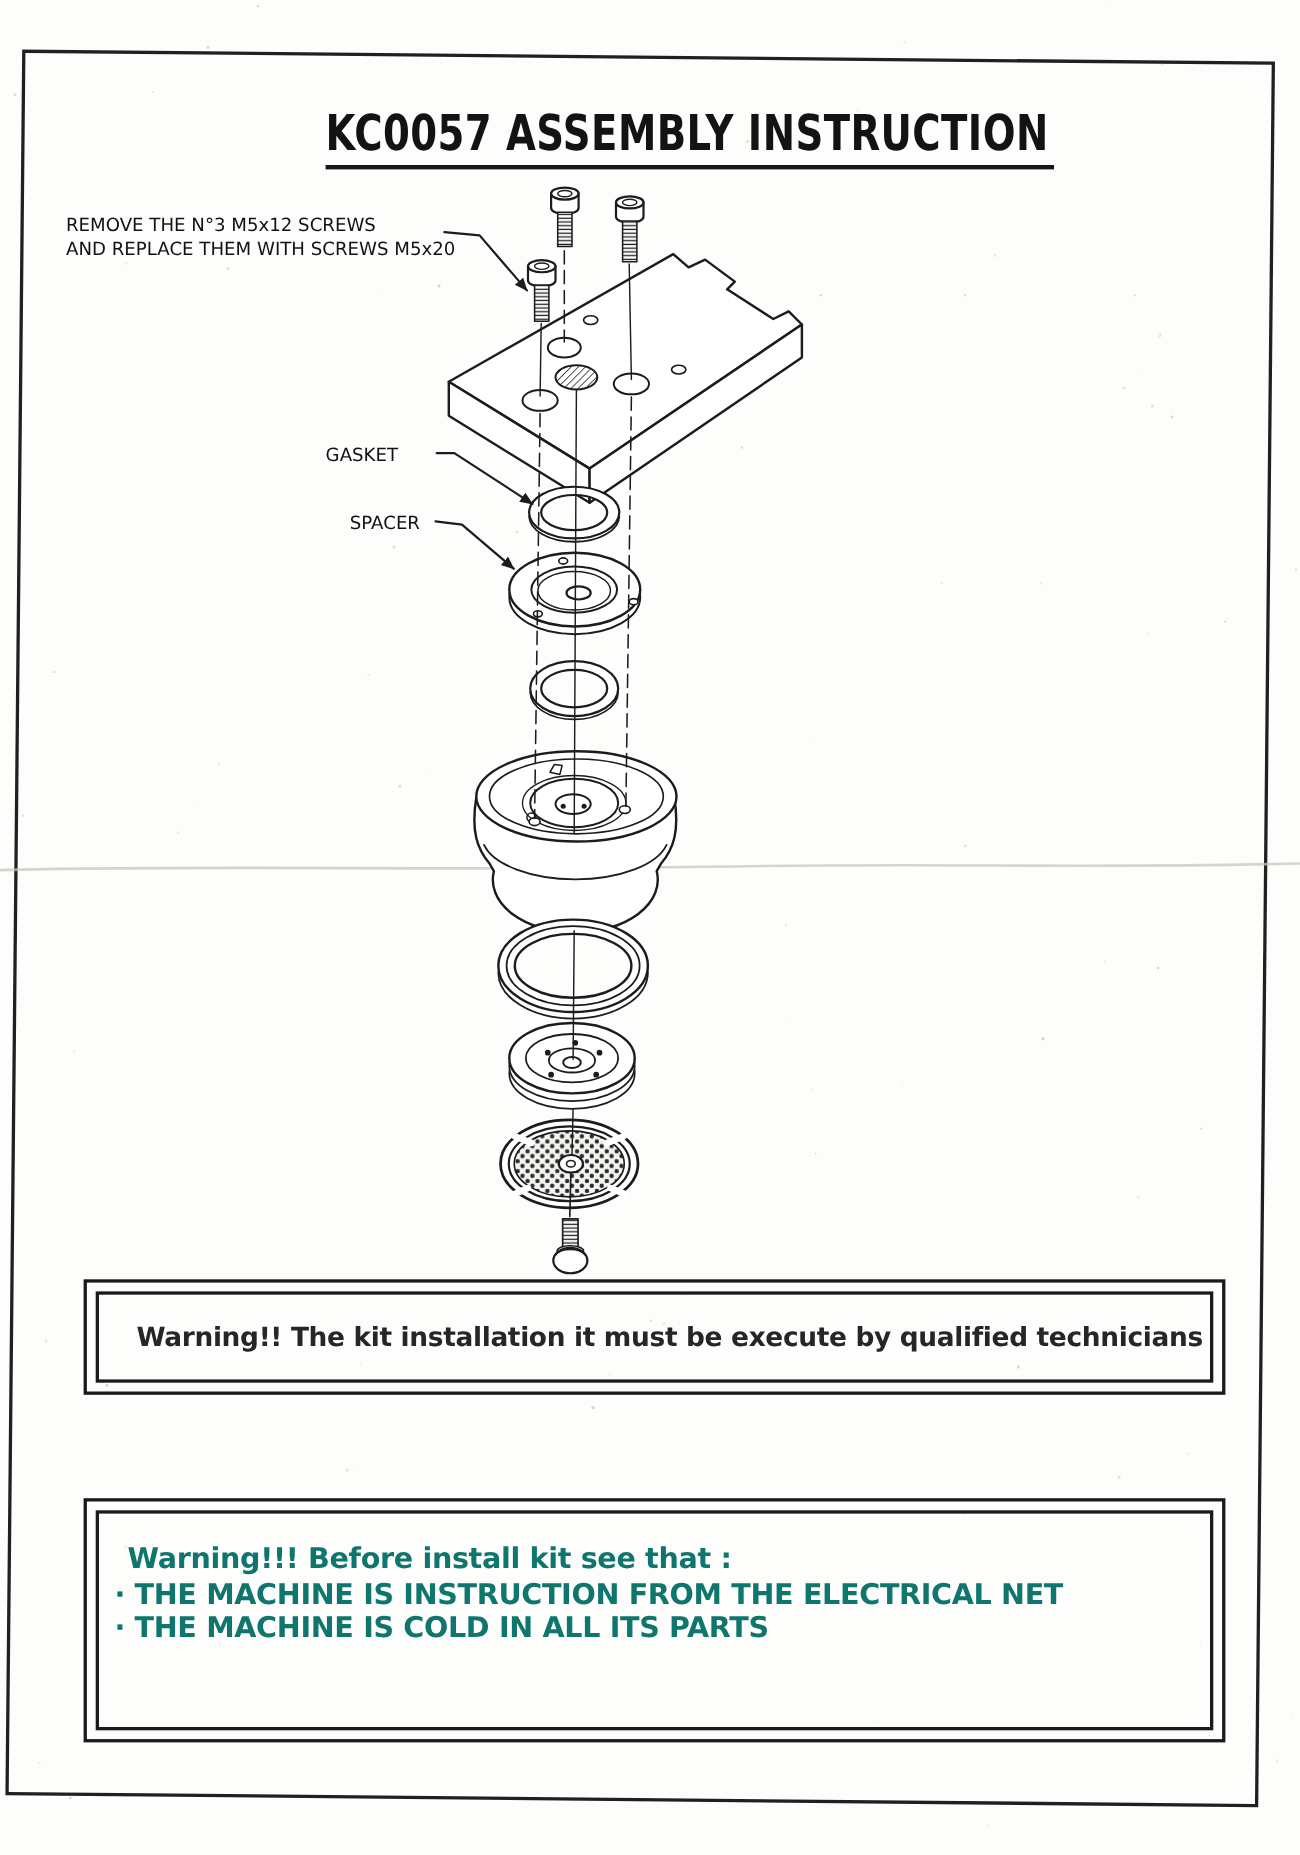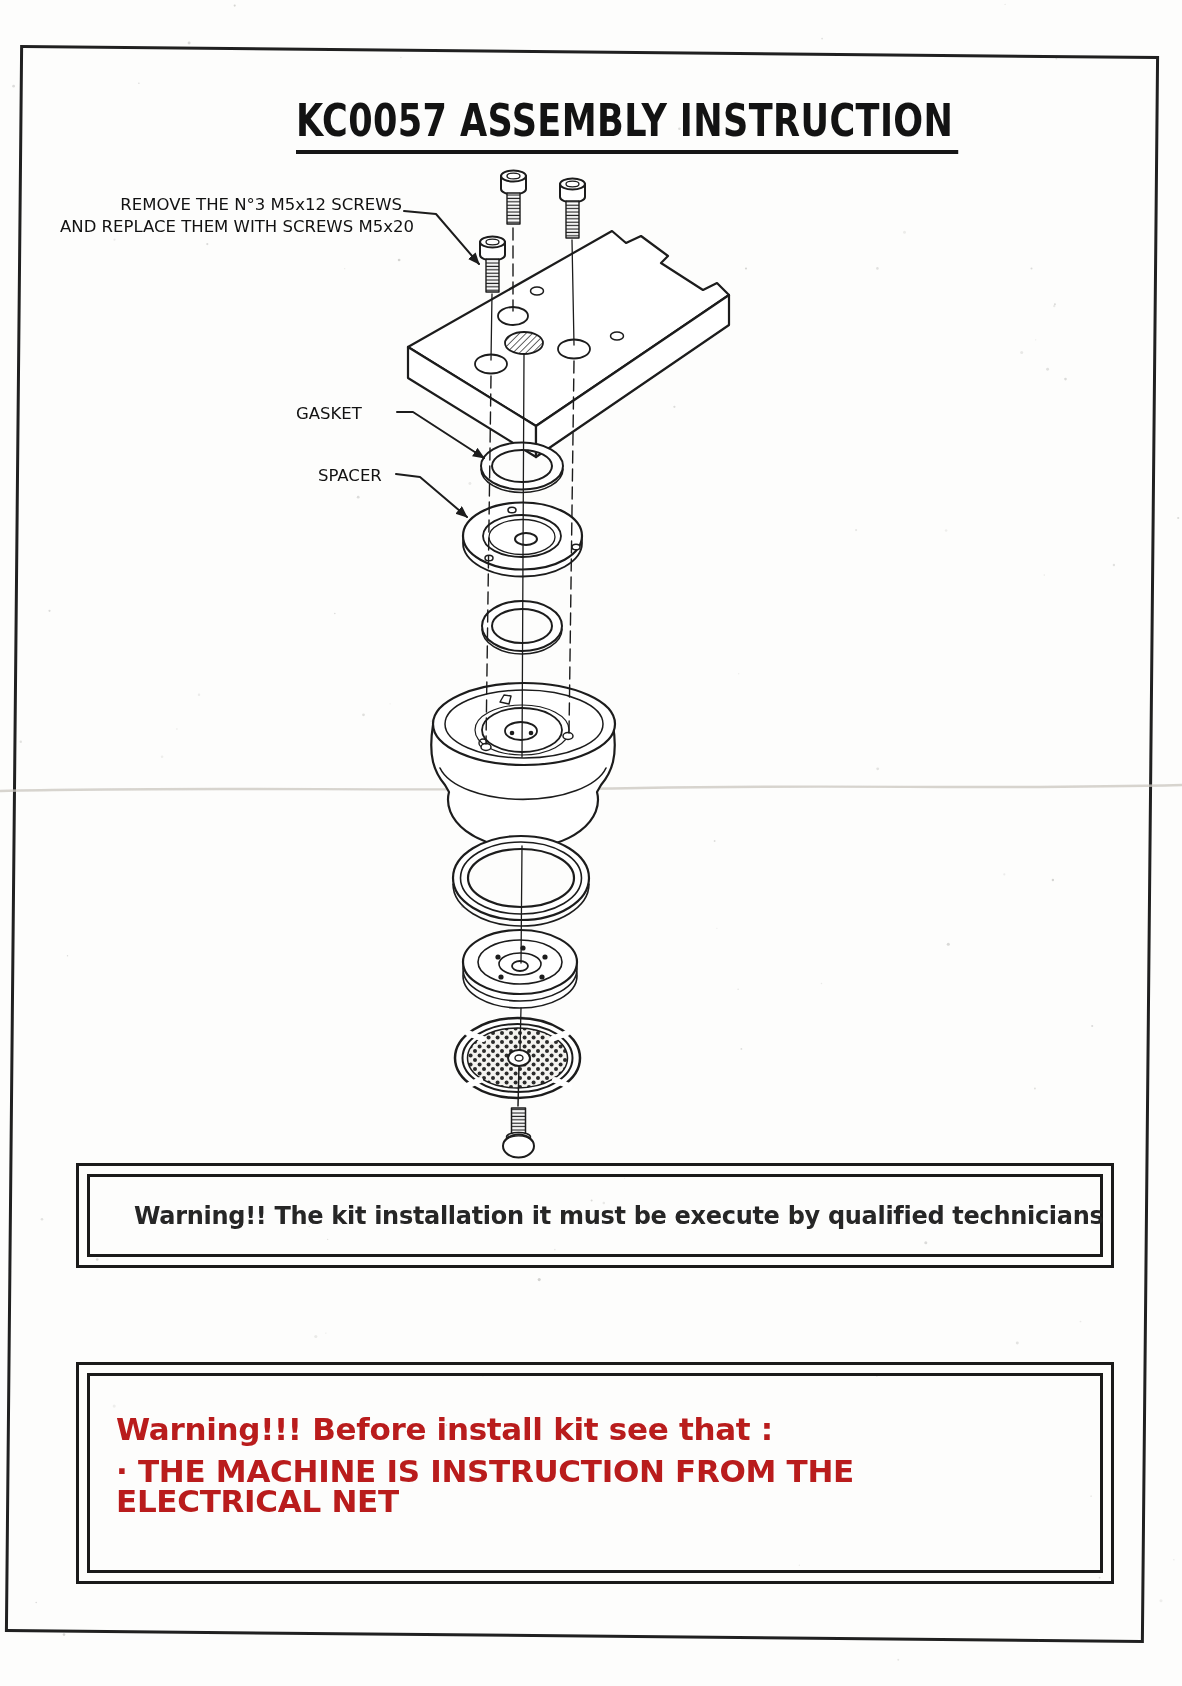--- a/index.html
+++ b/index.html
@@ -13,36 +13,36 @@
   .page-title{
     position:absolute;left:296px;top:94px;z-index:2;
     font-size:45px;font-weight:bold;letter-spacing:.5px;color:#131313;
     transform:scaleX(.78);transform-origin:left top;
     border-bottom:4px solid #161616;padding:0 6px 3px 0;white-space:nowrap;
   }
   .callout{
     position:absolute;z-index:2;font-size:16.5px;color:#121212;line-height:22px;
     white-space:nowrap;
   }
-  .callout-screws{left:60px;top:194px;width:342px;text-align:right;}
+  .callout-screws{left:60px;top:194px;width:342px;}
   .callout-gasket{left:296px;top:403px;}
   .callout-spacer{left:318px;top:465px;}
 
   .warnbox{position:absolute;z-index:2;border:3px solid #1a1a1a;background:transparent;}
   .warnbox .inner{position:absolute;inset:8px;border:3px solid #1a1a1a;}
   .warn1{left:76px;top:1163px;width:1032px;height:99px;}
   .warn1 .inner{display:flex;align-items:center;}
   .warn1 p{
-    margin:16px;padding-left:28px;font-size:24px;font-weight:bold;
+    margin:6px;padding-left:28px;font-size:24px;font-weight:bold;
     letter-spacing:-.3px;color:#262626;white-space:nowrap;
   }
   .warn2{left:76px;top:1362px;width:1032px;height:216px;}
   .warn2 .inner{padding:26px 0 0 14px;box-sizing:border-box;}
-  .warn2 p{margin:12px;font-size:31px;font-weight:bold;letter-spacing:-.3px;
-    color:#b91c1c;line-height:30px;width:945px;}
+  .warn2 p{margin:0;font-size:26px;font-weight:bold;letter-spacing:-.3px;
+    color:#0f766e;line-height:30px;width:945px;}
   .warn2 .wtitle{margin-left:12px;margin-bottom:3px;}
 </style>
 </head>
 <body>
 
 <svg class="art" width="1182" height="1686" viewBox="0 0 1182 1686">
   <defs>
     <marker id="arr" markerWidth="14" markerHeight="12" refX="11" refY="5" orient="auto" markerUnits="userSpaceOnUse">
       <path d="M0,0 L12,5 L0,10 Z" fill="#1c1c1c"></path>
     </marker>
@@ -300,14 +300,15 @@
 <div class="warnbox warn1">
   <div class="inner">
     <p>Warning!! The kit installation it must be execute by qualified technicians</p>
   </div>
 </div>
 
 <div class="warnbox warn2">
   <div class="inner">
     <p class="wtitle">Warning!!! Before install kit see that :</p>
     <p class="witem">· THE MACHINE IS INSTRUCTION FROM THE ELECTRICAL NET</p>
+    <p class="witem">· THE MACHINE IS COLD IN ALL ITS PARTS</p>
   </div>
 </div>
 
 </body></html>

